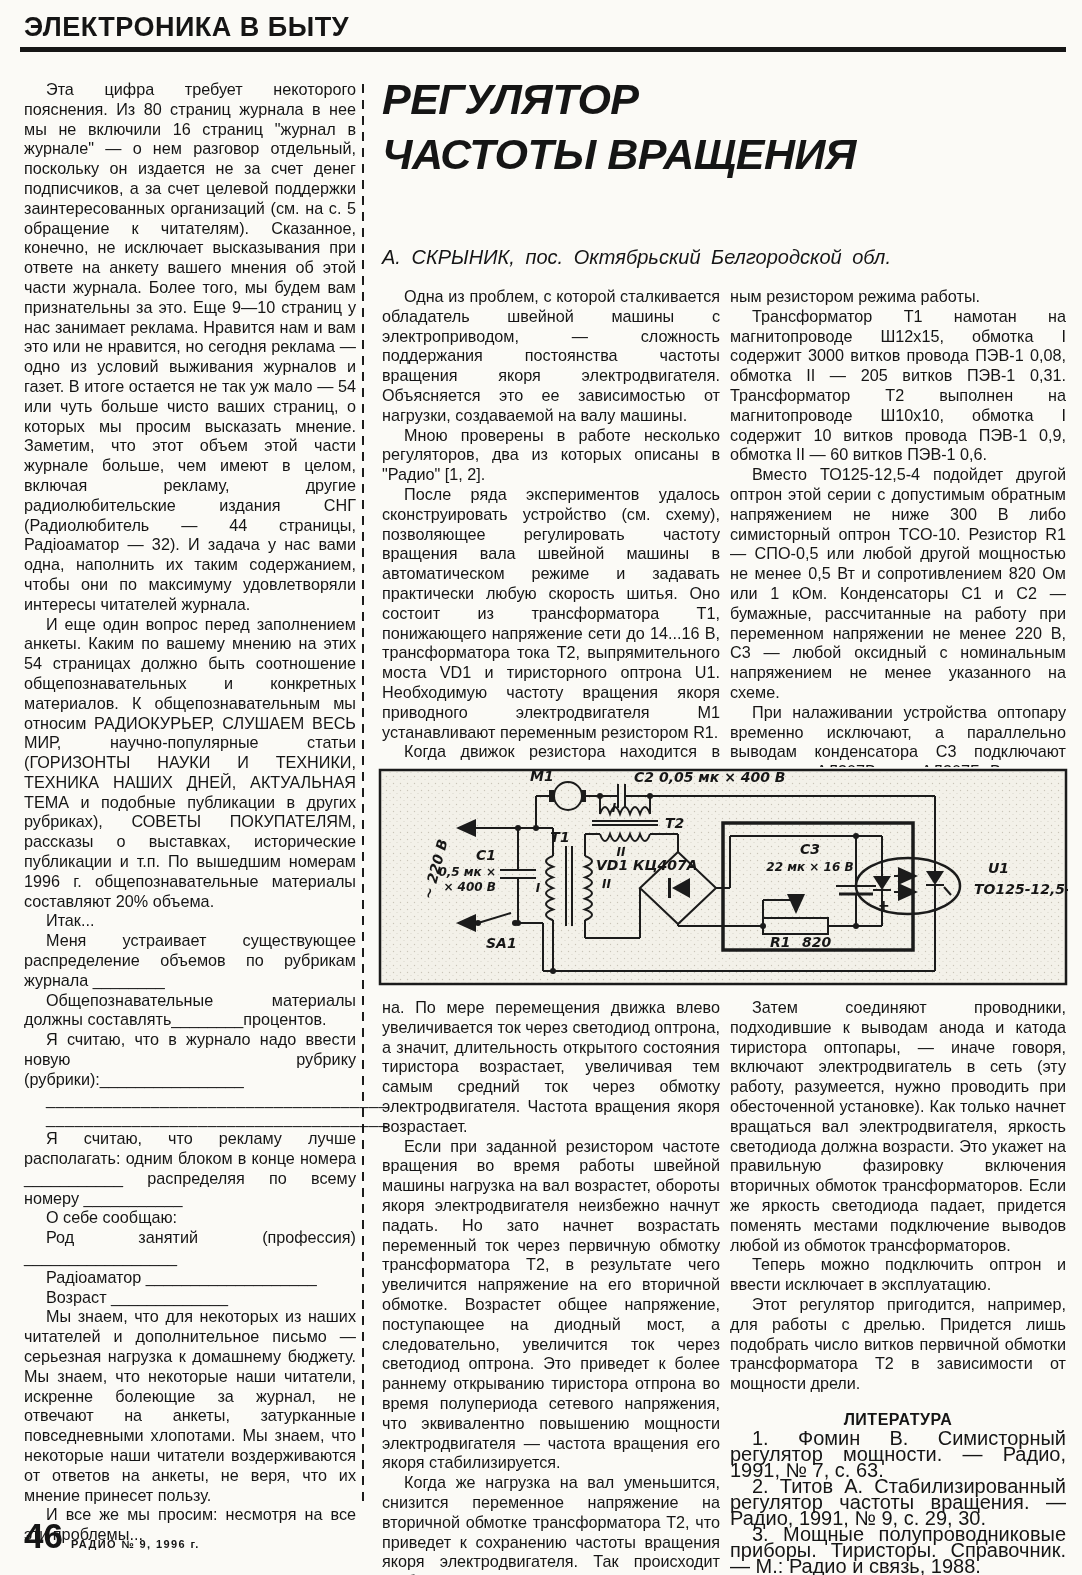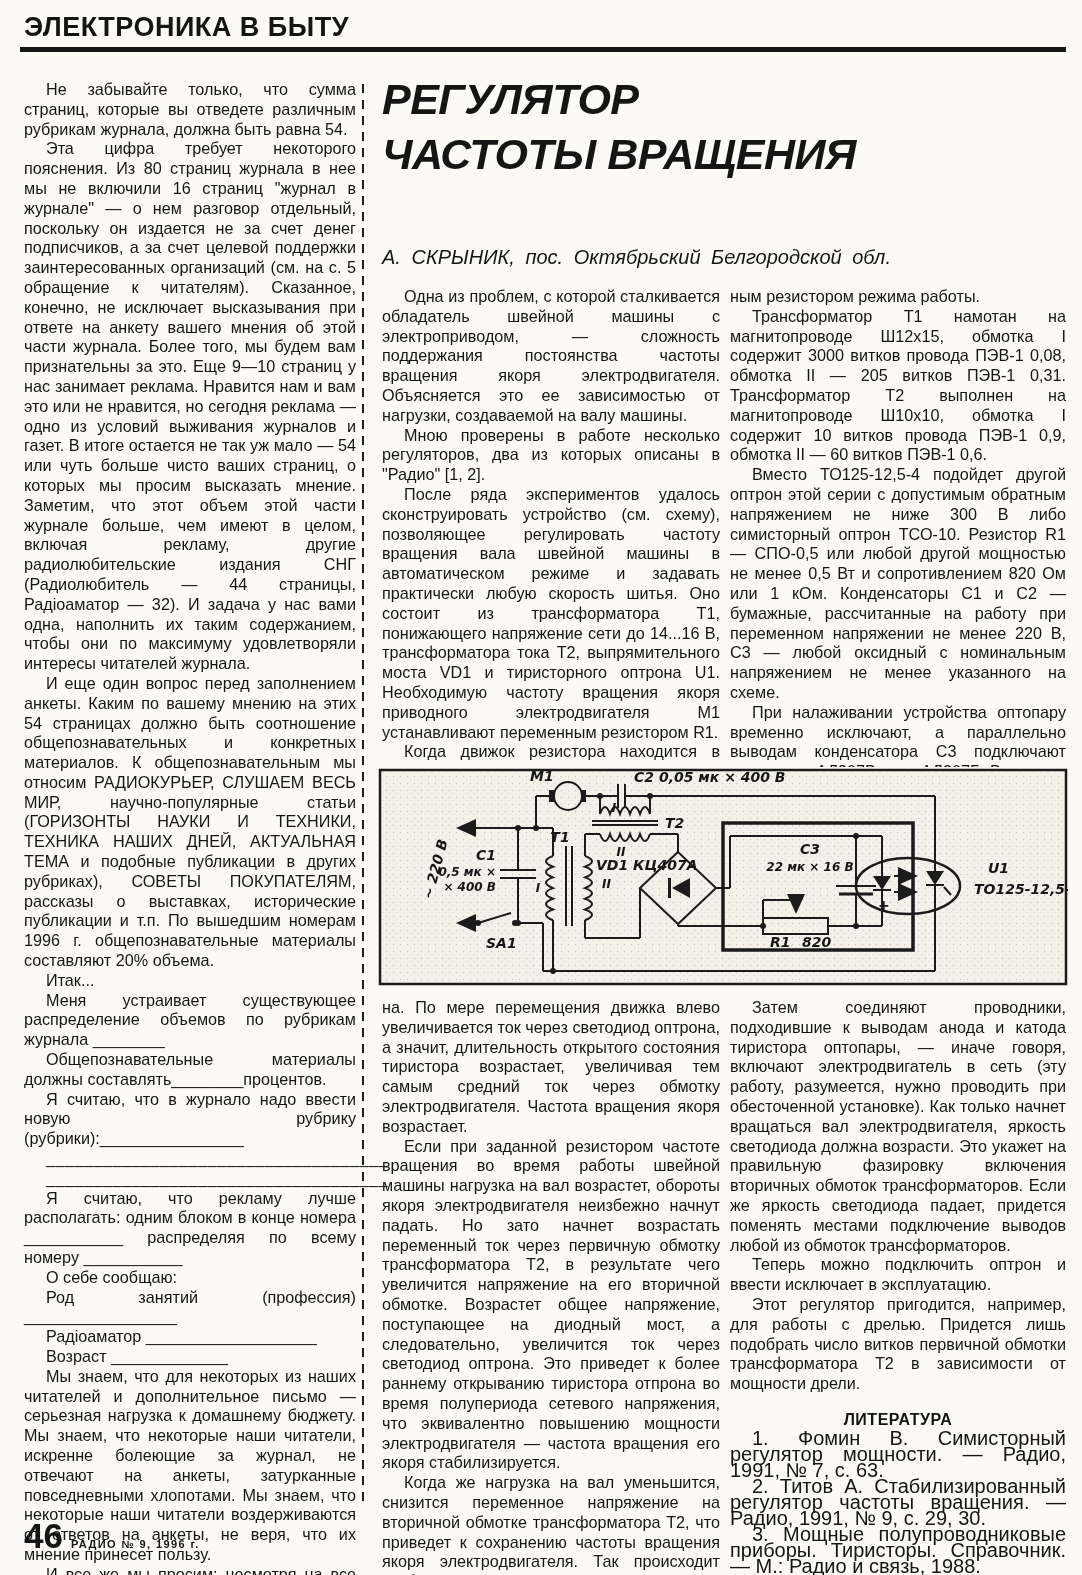--- a/index.html
+++ b/index.html
@@ -42,21 +42,20 @@
   #issue{font-size:11px;font-weight:bold;letter-spacing:1.4px;}
 </style>
 </head>
 <body>
 
 <div class="abs" id="rubric">ЭЛЕКТРОНИКА В БЫТУ</div>
 <div class="abs" id="hrule"></div>
 <div class="abs" id="divider"></div>
 
 <div class="abs" id="survey">
-  <p>Не забывайте только, что сумма страниц, которые вы отведете различным рубрикам журнала, должна быть равна 54.</p>
   <p>Эта цифра требует некоторого пояснения. Из 80 страниц журнала в нее мы не включили 16 страниц "журнал в журнале" — о нем разговор отдельный, поскольку он издается не за счет денег подписчиков, а за счет целевой поддержки заинтересованных организаций (см. на с. 5 обращение к читателям). Сказанное, конечно, не исключает высказывания при ответе на анкету вашего мнения об этой части журнала. Более того, мы будем вам признательны за это. Еще 9—10 страниц у нас занимает реклама. Нравится нам и вам это или не нравится, но сегодня реклама — одно из условий выживания журналов и газет. В итоге остается не так уж мало — 54 или чуть больше чисто ваших страниц, о которых мы просим высказать мнение. Заметим, что этот объем этой части журнале больше, чем имеют в целом, включая рекламу, другие радиолюбительские издания СНГ (Радиолюбитель — 44 страницы, Радіоаматор — 32). И задача у нас вами одна, наполнить их таким содержанием, чтобы они по максимуму удовлетворяли интересы читателей журнала.</p>
   <p>И еще один вопрос перед заполнением анкеты. Каким по вашему мнению на этих 54 страницах должно быть соотношение общепознавательных и конкретных материалов. К общепознавательным мы относим РАДИОКУРЬЕР, СЛУШАЕМ ВЕСЬ МИР, научно-популярные статьи (ГОРИЗОНТЫ НАУКИ И ТЕХНИКИ, ТЕХНИКА НАШИХ ДНЕЙ, АКТУАЛЬНАЯ ТЕМА и подобные публикации в других рубриках), СОВЕТЫ ПОКУПАТЕЛЯМ, рассказы о выставках, исторические публикации и т.п. По вышедшим номерам 1996 г. общепознавательные материалы составляют 20% объема.</p>
   <p class="gap">Итак...</p>
   <p class="ni">Меня устраивает существующее распределение объемов по рубрикам журнала ________</p>
   <p class="ni gap">Общепознавательные материалы должны составлять________процентов.</p>
   <p class="ni gap">Я считаю, что в журнало надо ввести новую рубрику (рубрики):________________</p>
   <p class="ni rule">____________________________________</p>
   <p class="ni rule">____________________________________</p>
   <p class="ni gap">Я считаю, что рекламу лучше располагать: одним блоком в конце номера ___________ распределяя по всему номеру ___________</p>
   <p class="ni gap">О себе сообщаю:</p>

